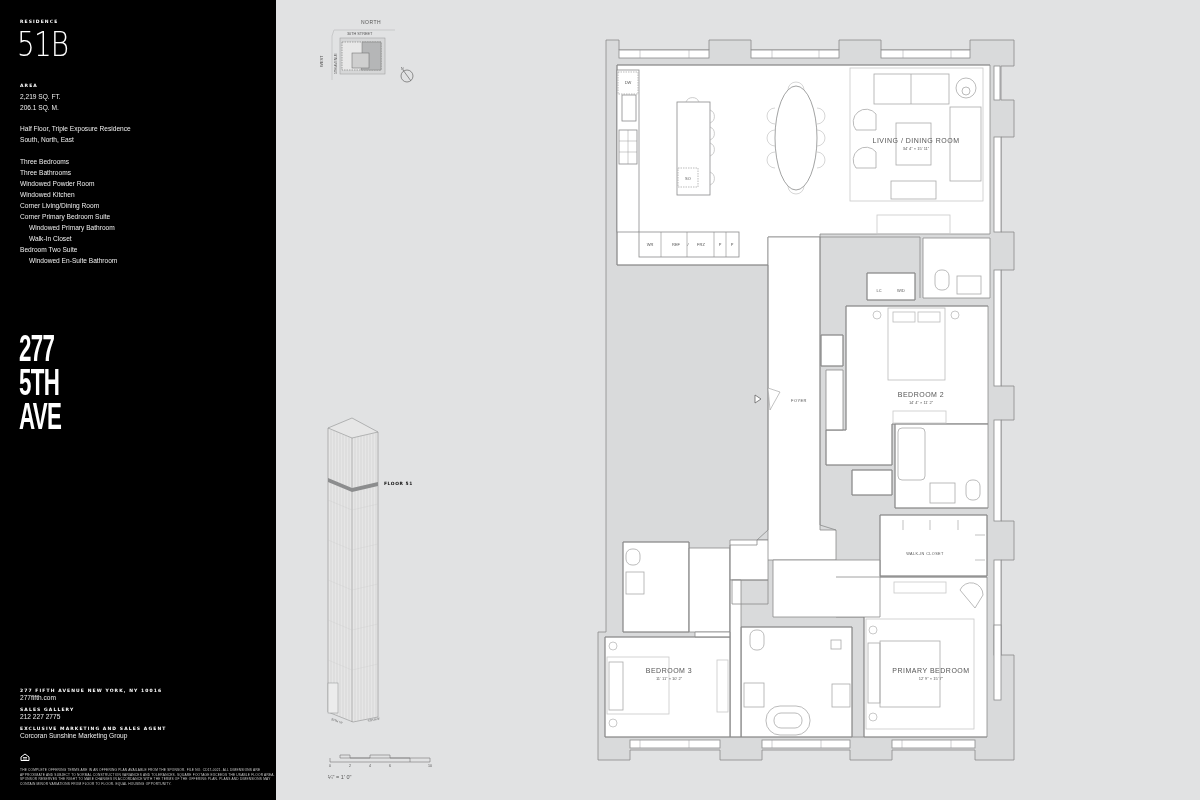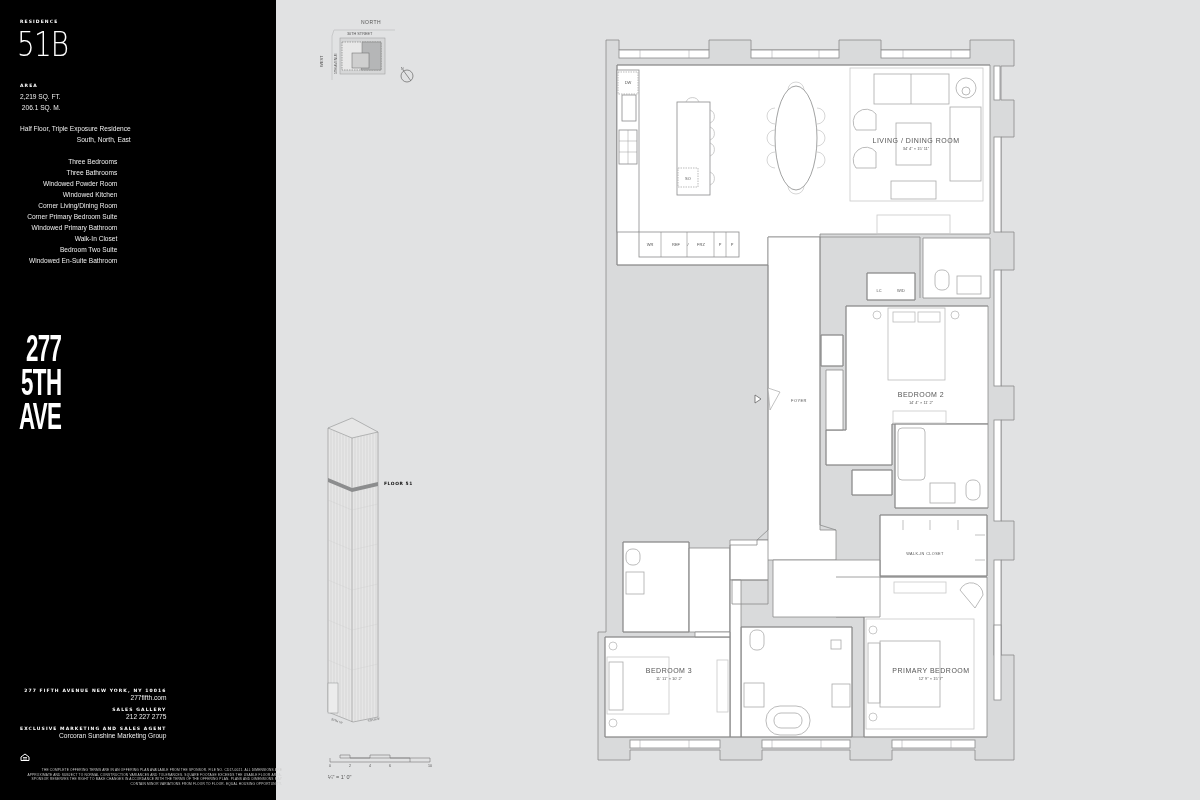--- a/index.html
+++ b/index.html
@@ -1,19 +1,19 @@
 <!DOCTYPE html>
 <html><head>
 <meta charset="utf-8">
 <style>
   * { box-sizing: border-box; margin: 0; padding: 0; }
   html, body { width: 1200px; height: 800px; overflow: hidden; background: #e1e2e3; }
   body { position: relative; font-family: "Liberation Sans", sans-serif; }
 
-  .sidebar { position: absolute; left: 0; top: 0; width: 276px; height: 800px; background: #000; color: #fff; text-align: right; }
+  .sidebar { position: absolute; left: 0; top: 0; width: 276px; height: 800px; background: #000; color: #fff; }
   .lbl-caps { font-family: "DejaVu Sans", sans-serif; font-weight: bold; font-size: 4.5px; letter-spacing: 1.1px; text-transform: uppercase; color: #fff; }
   .res-label { position: absolute; left: 20px; top: 19px; }
   .res-number { position: absolute; left: 17px; top: 24px; font-family: "DejaVu Sans", sans-serif; font-weight: 200; font-size: 34px; letter-spacing: -1px; color: #fff; transform: scaleX(0.82); transform-origin: left top; line-height: 40px; }
   .area-label { position: absolute; left: 20px; top: 83px; }
   .sm { font-family: "Liberation Sans", sans-serif; font-size: 6.6px; color: #eee; line-height: 11px; }
   .area-vals { position: absolute; left: 20px; top: 91px; }
   .exposure { position: absolute; left: 20px; top: 123px; }
   .features { position: absolute; left: 20px; top: 156px; list-style: none; }
   .features li.ind { padding-left: 9px; }
 

